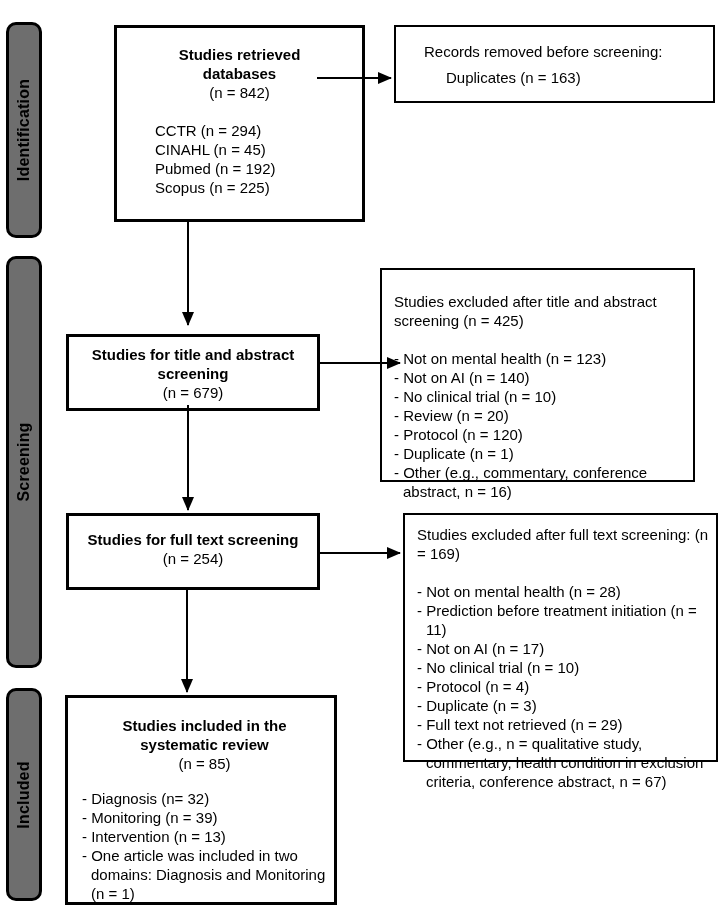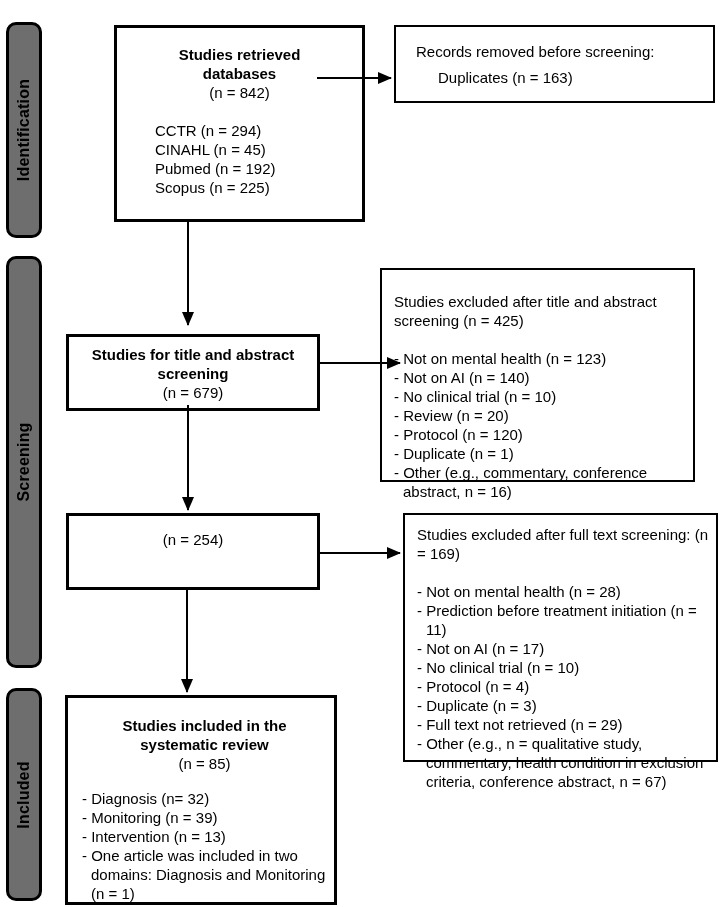--- a/index.html
+++ b/index.html
@@ -35,21 +35,21 @@
   #box-retrieved .title{max-width:170px;margin:0 auto;}
   #box-retrieved .db-list{margin-top:19px;padding-left:38px;}
 
   #box-title-abstract{left:66px;top:334px;width:254px;height:77px;padding:8px 6px 0 6px;}
   #box-full-text{left:66px;top:513px;width:254px;height:77px;padding:14px 6px 0 6px;}
 
   #box-included{left:65px;top:695px;width:272px;height:210px;padding:18px 3px 0 10px;}
   #box-included .title{max-width:232px;margin:0 auto;}
   #box-included .inc-list{margin-top:16px;padding-left:4px;}
 
-  #box-removed{left:394px;top:25px;width:321px;height:78px;padding:15px 10px 0 20px;}
+  #box-removed{left:394px;top:25px;width:321px;height:78px;padding:15px 10px 0 28px;}
   #box-removed .detail{margin-top:7px;padding-left:22px;}
 
   #box-excl-ta{left:380px;top:268px;width:315px;height:214px;padding:22px 8px 0 12px;}
   #box-excl-ft{left:403px;top:513px;width:315px;height:249px;padding:10px 8px 0 12px;}
   .excl-list{margin-top:19px;}
 
   
   #arrows{position:absolute;left:0;top:0;width:722px;height:907px;pointer-events:none;}
   #arrows line{stroke:#000;stroke-width:2;}
 </style>
@@ -96,20 +96,21 @@
       <div class="hang">- Not on AI (n = 140)</div>
       <div class="hang">- No clinical trial (n = 10)</div>
       <div class="hang">- Review (n = 20)</div>
       <div class="hang">- Protocol (n = 120)</div>
       <div class="hang">- Duplicate (n = 1)</div>
       <div class="hang">- Other (e.g., commentary, conference abstract, n = 16)</div>
     </div>
   </div>
 
   <div class="node center" id="box-full-text">
+    <div class="bold">Studies for full text screening</div>
     <div>(n = 254)</div>
   </div>
 
   <div class="node rnode" id="box-excl-ft">
     <div>Studies excluded after full text screening: (n = 169)</div>
     <div class="excl-list">
       <div class="hang">- Not on mental health (n = 28)</div>
       <div class="hang">- Prediction before treatment initiation (n = 11)</div>
       <div class="hang">- Not on AI (n = 17)</div>
       <div class="hang">- No clinical trial (n = 10)</div>

